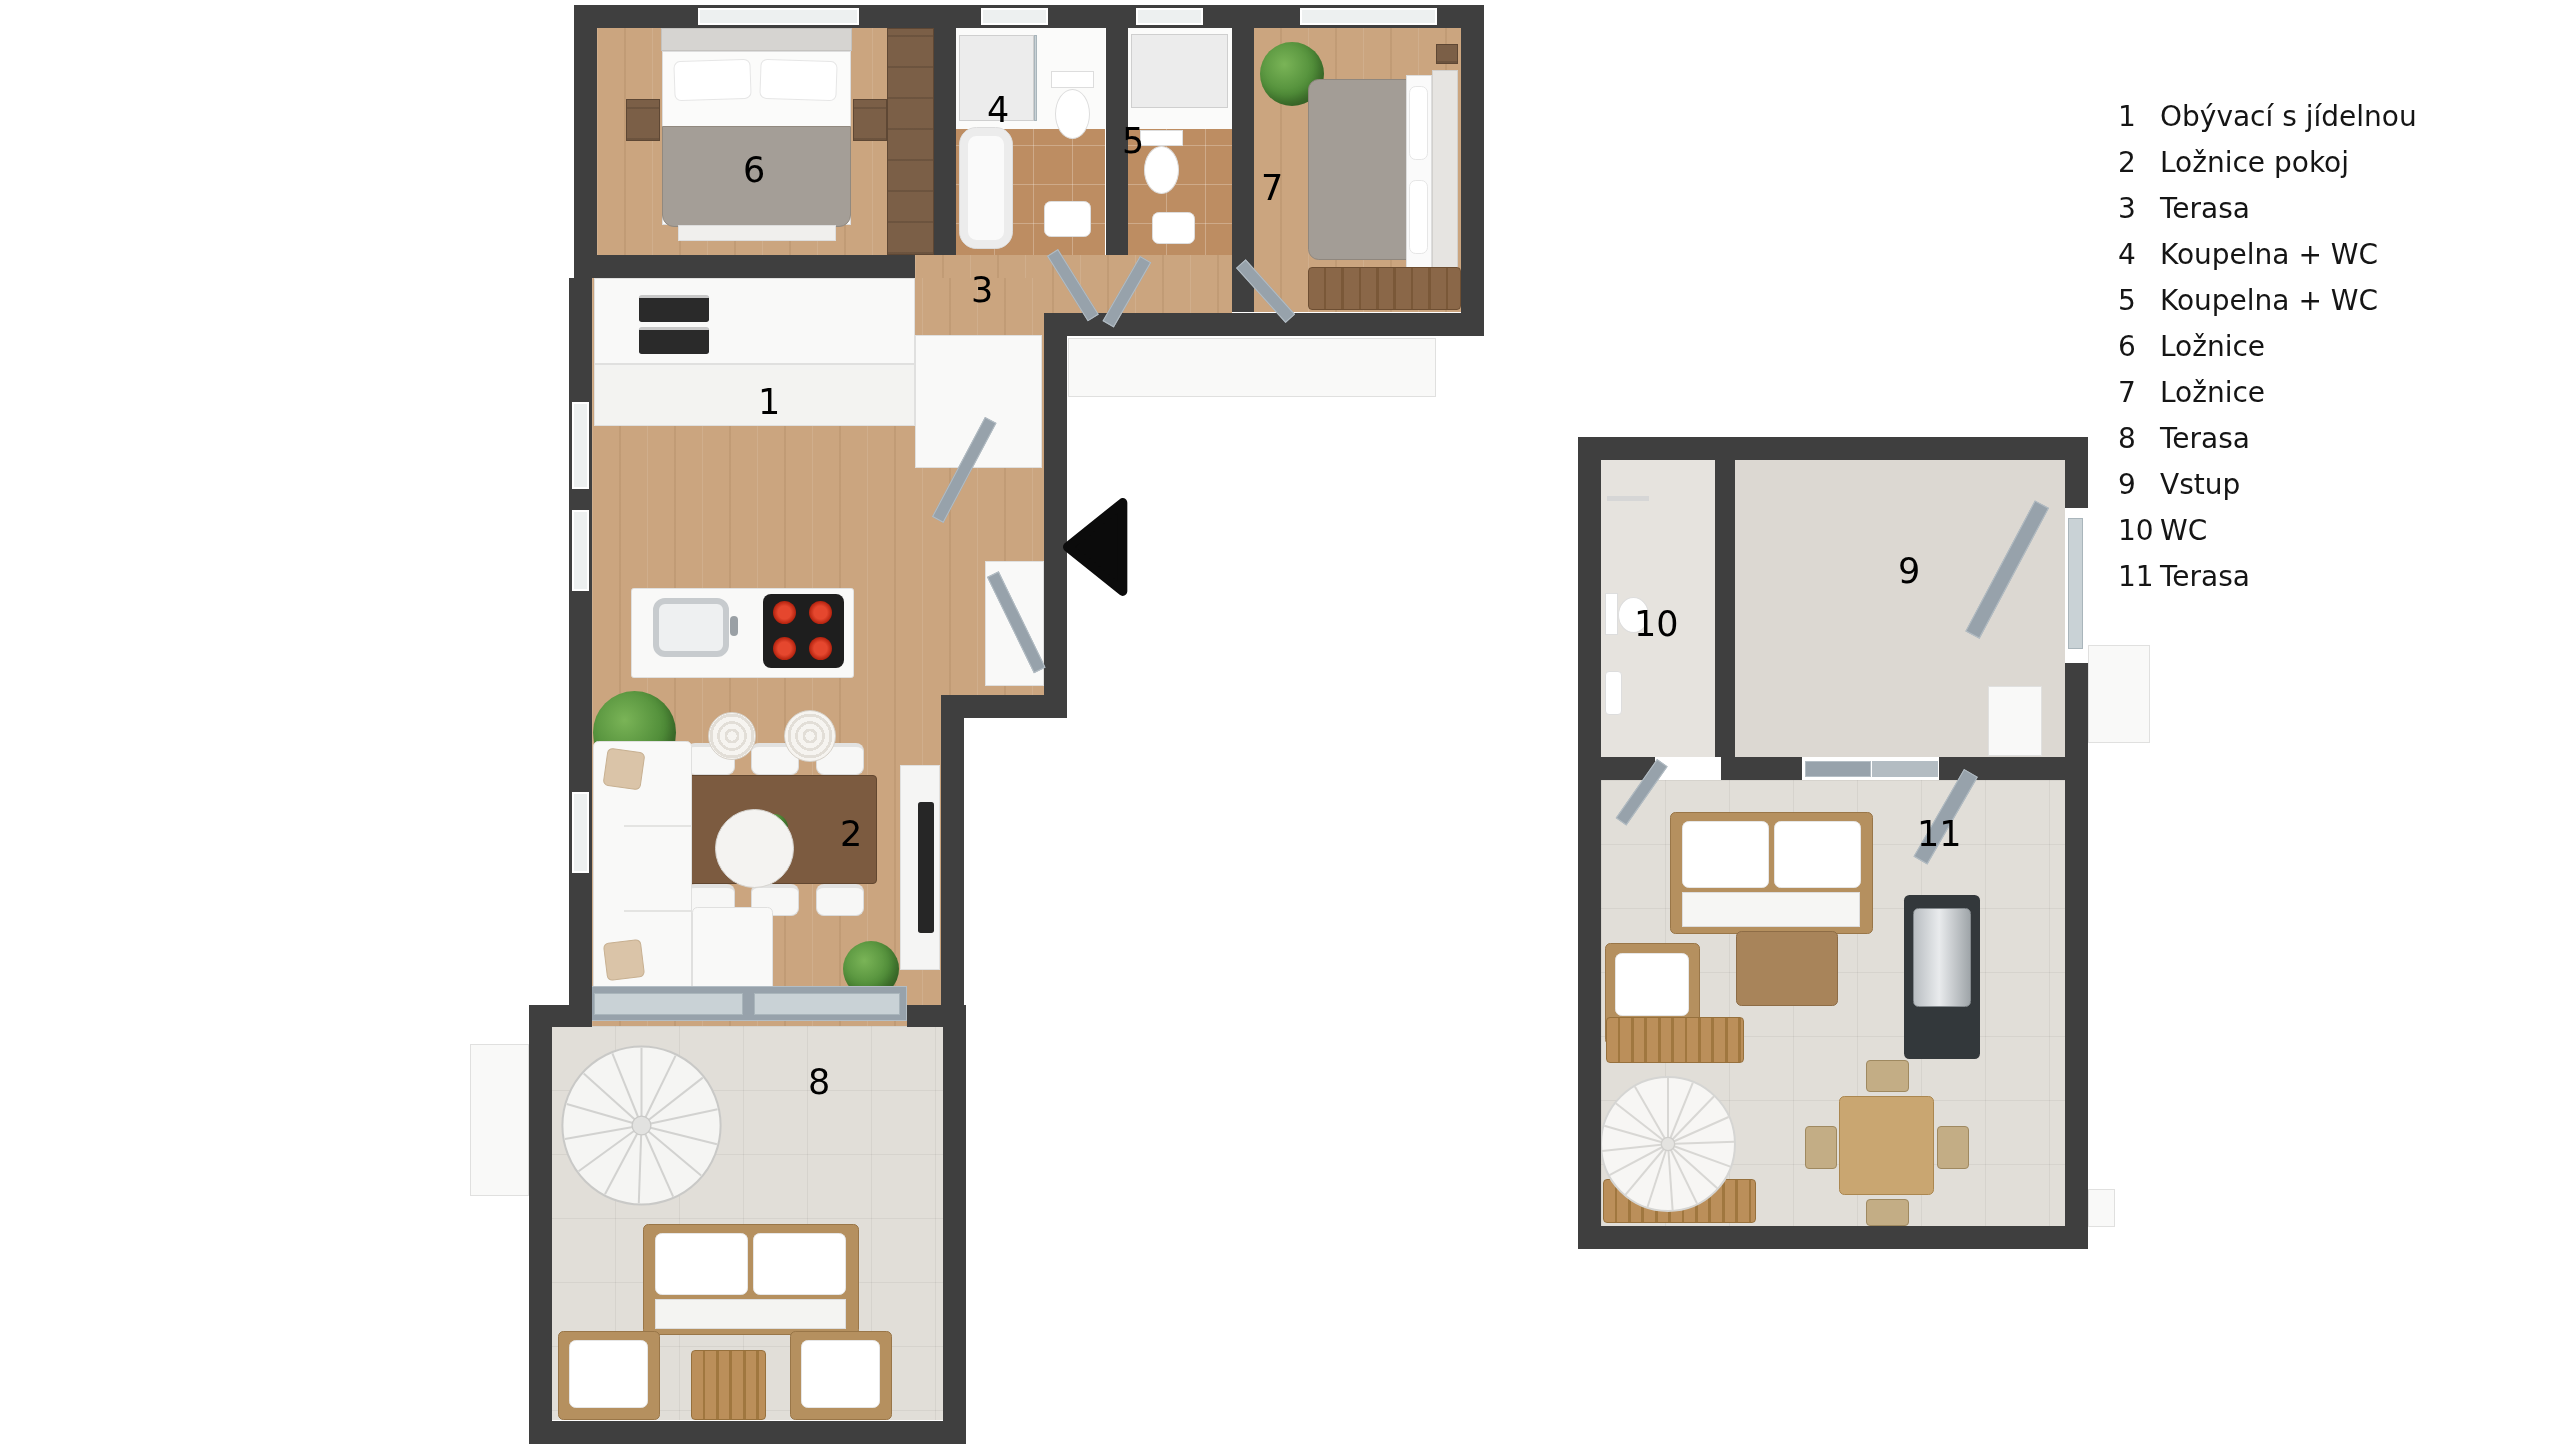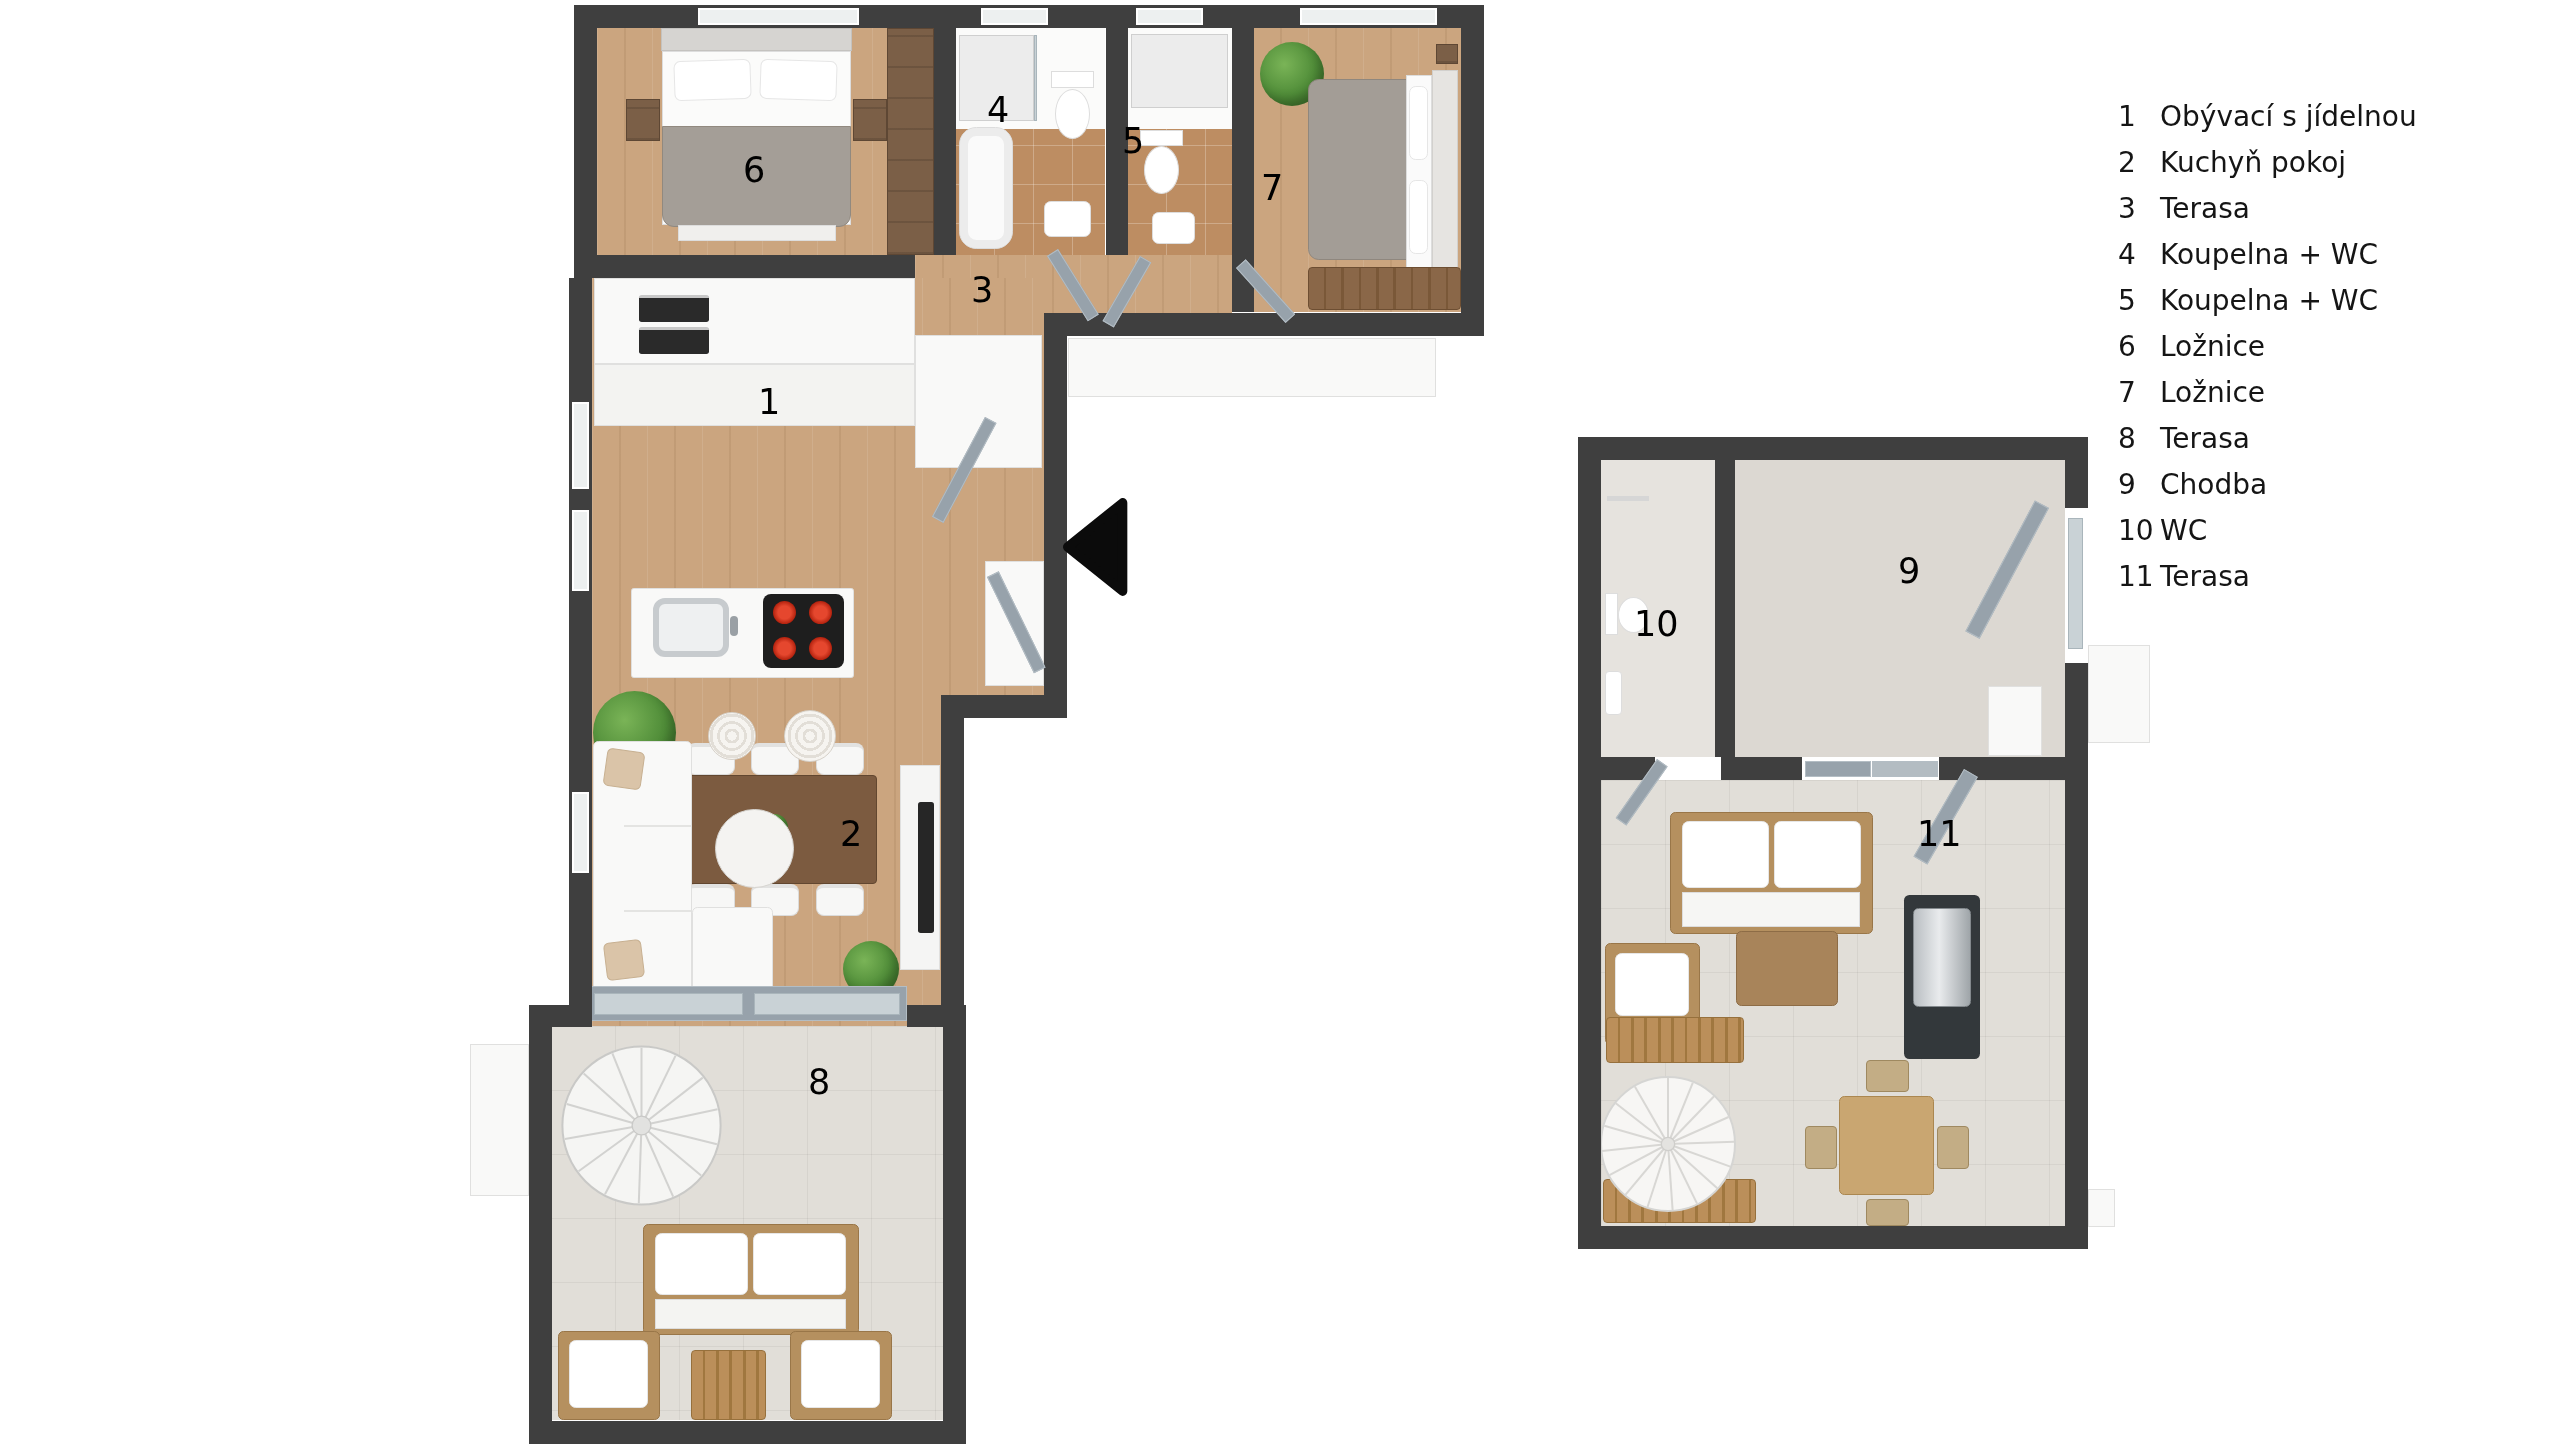--- a/index.html
+++ b/index.html
@@ -288,21 +288,21 @@
   <div class="num" style="left:1634px;top:604px">10</div>
   <div class="num" style="left:1917px;top:814px">11</div>
 
   <div class="legend">
     <div class="lrow">
         <span class="ln">1</span>
         <span class="lt">Obývací s jídelnou</span>
       </div>
     <div class="lrow">
         <span class="ln">2</span>
-        <span class="lt">Kuchyň pokoj</span>
+        <span class="lt">Ložnice pokoj</span>
       </div>
     <div class="lrow">
         <span class="ln">3</span>
         <span class="lt">Terasa</span>
       </div>
     <div class="lrow">
         <span class="ln">4</span>
         <span class="lt">Koupelna + WC</span>
       </div>
     <div class="lrow">
@@ -316,21 +316,21 @@
     <div class="lrow">
         <span class="ln">7</span>
         <span class="lt">Ložnice</span>
       </div>
     <div class="lrow">
         <span class="ln">8</span>
         <span class="lt">Terasa</span>
       </div>
     <div class="lrow">
         <span class="ln">9</span>
-        <span class="lt">Chodba</span>
+        <span class="lt">Vstup</span>
       </div>
     <div class="lrow">
         <span class="ln">10</span>
         <span class="lt">WC</span>
       </div>
     <div class="lrow">
         <span class="ln">11</span>
         <span class="lt">Terasa</span>
       </div>
   </div>

